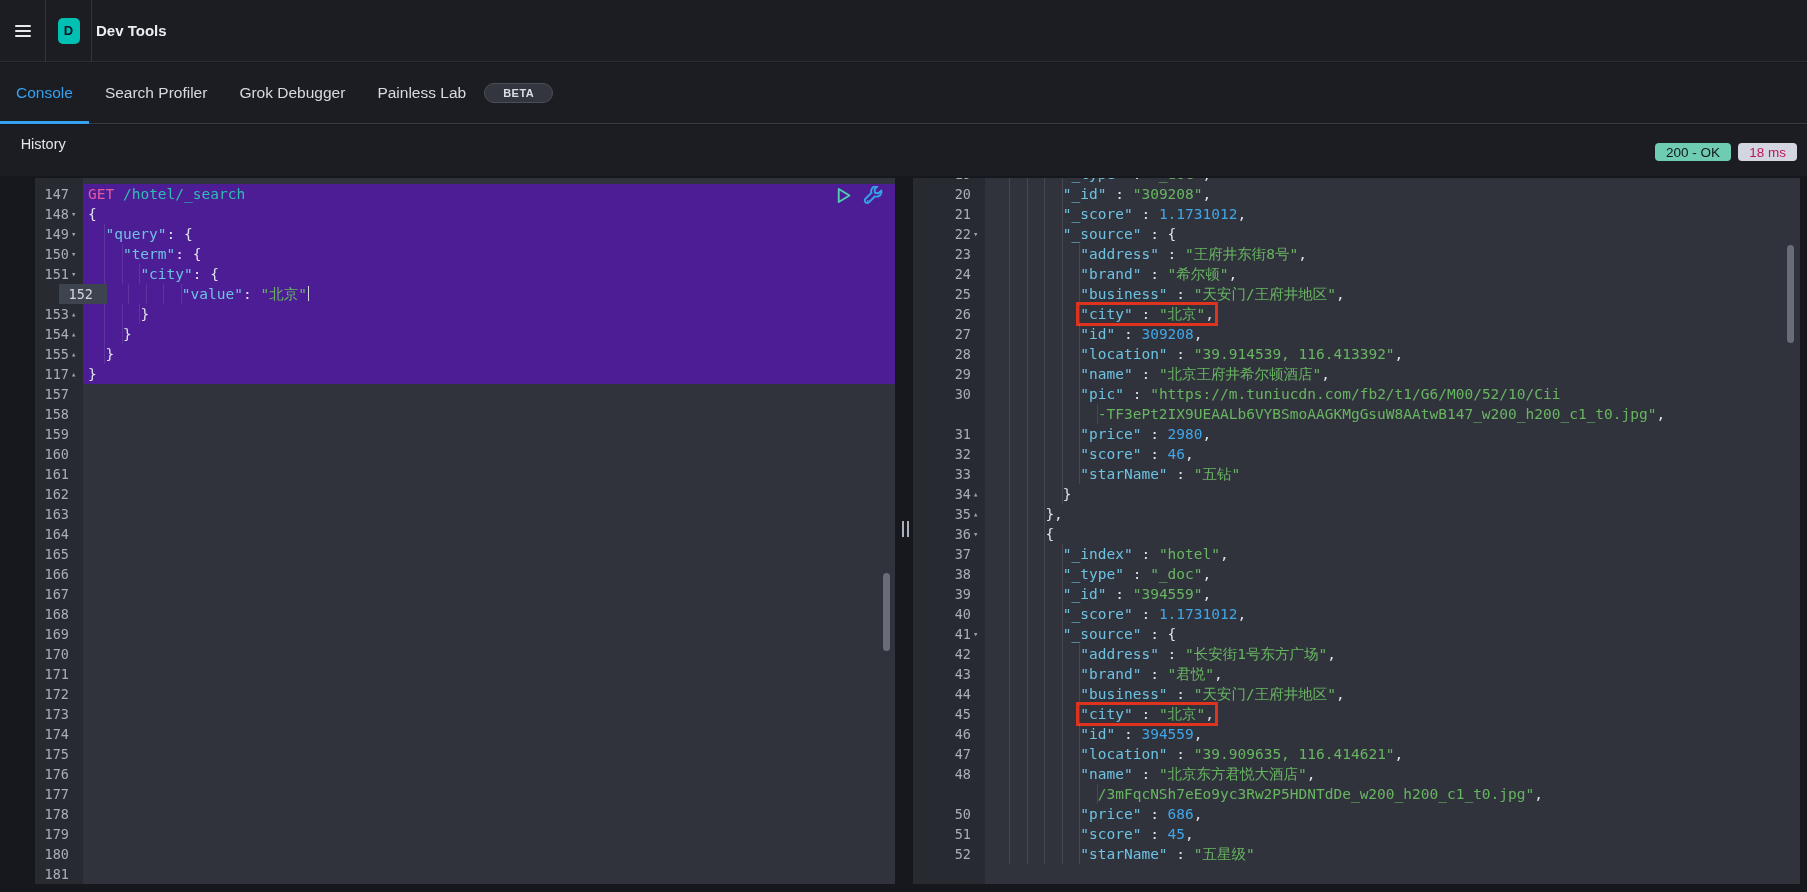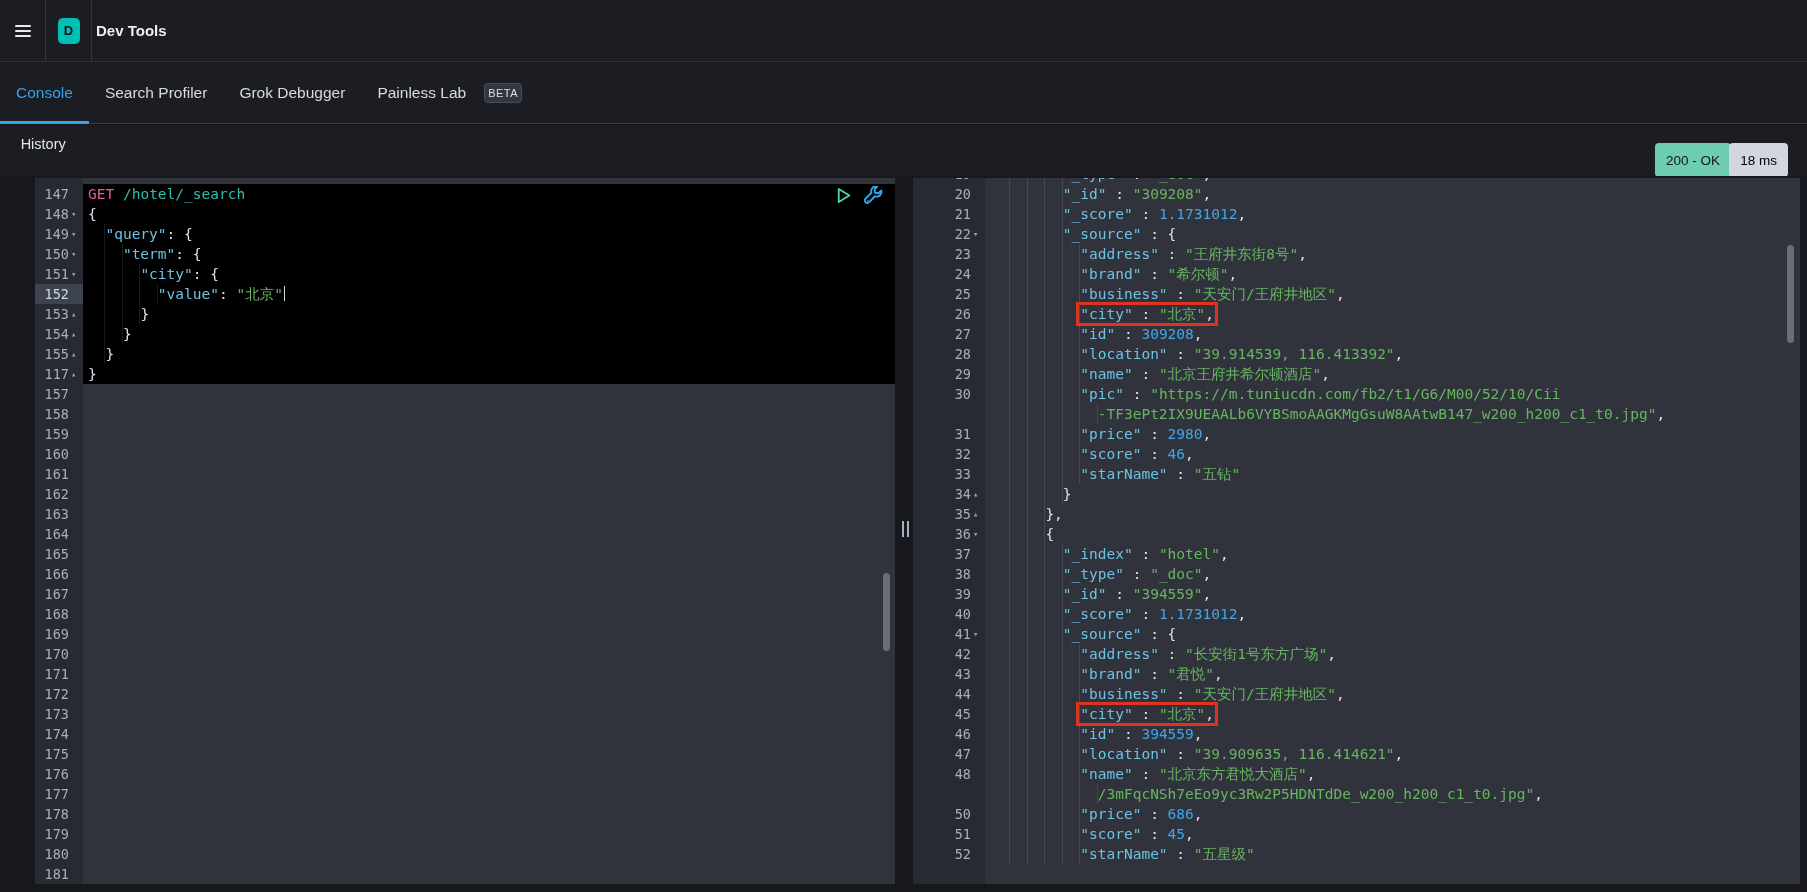--- a/index.html
+++ b/index.html
@@ -19,50 +19,50 @@
   .hdr-title { margin-left:4px; font-size:15px; font-weight:600; color:#eceef2; }
 
   
   .tabs { position:absolute; left:0; top:63px; width:1807px; height:61px; background:#1b1d23;
           border-bottom:1px solid #383c44; display:flex; align-items:stretch; }
   .tab { position:relative; display:flex; align-items:center; padding:16px 16px; font-size:15.5px;
          color:#d7dae0; cursor:pointer; }
   .tab.active { color:#36a2ef; }
   .tab.active::after { content:""; position:absolute; left:0; right:0; bottom:-1px; height:3px;
                        background:#36a2ef; }
-  .beta { align-self:center; margin-left:2px; padding:3px 3px; border:1px solid #4a4e57;
-          background:#33363e; color:#dbdee5; border-radius:4px; font-size:11px; font-weight:normal;
+  .beta { align-self:center; margin-left:2px; padding:3px 18px; border:1px solid #4a4e57;
+          background:#33363e; color:#dbdee5; border-radius:10px; font-size:11px; font-weight:bold;
           letter-spacing:.5px; }
 
   
   .toolbar { position:absolute; left:0; top:125px; width:1807px; height:51px; background:#1b1d23; }
   .toolbar .menu { position:absolute; left:17px; top:11px; height:51px; display:flex; gap:40px;
                    align-items:center;flex-direction:column; }
   .menu-item { font-size:14.5px; color:#e2e5ea; cursor:pointer; }
-  .badge { position:absolute; top:18px; height:34px; display:flex; align-items:center;
+  .badge { position:absolute; top:18px; height:18px; display:flex; align-items:center;
            padding:0 11px; border-radius:4px; font-size:13.5px; font-weight:500; }
   .badge.ok { right:76px; background:#6dccb1; color:#14161c; }
-  .badge.ms { right:19px; background:#d3d5e0; color:#000000; }
+  .badge.ms { right:10px; background:#d3d5e0; color:#be185d; }
 
   
   .console { position:absolute; left:0; top:176px; width:1807px; height:716px; background:#17181d; }
   .pane { position:absolute; top:2px; height:706px; background:#30333c; overflow:hidden; }
   .pane.left  { left:35px;  width:860px; }
   .pane.right { left:913px; width:887px; }
   .gutter-col { position:absolute; left:0; top:0; bottom:0; background:#272a31; z-index:0; }
   .pane.left  .gutter-col { width:48px; }
   .pane.right .gutter-col { width:72px; }
   .lines { position:relative; z-index:1; }
   .pane.left  .lines { padding-top:6px; }
   .pane.right .lines { margin-top:-14px; }
 
   .row { display:flex; height:20px; line-height:20px;
          font-family:"DejaVu Sans Mono", monospace; }
-  .row.hl .code { background:#000000; }
-  .row.active { background:#3e4350; }
+  .row.hl .code { background:#4c1d95; }
+  .row.active { background:#3e4350;margin-left:24px; }
   .row.active .num { color:#d3d7de; }
   .gut { flex:0 0 48px; display:flex; justify-content:flex-end; align-items:center; }
   .pane.right .gut { flex-basis:72px;justify-content:flex-end; }
   .num { color:#a9aeb9; font-size:13.5px; }
   .fold { width:14px; padding-left:2px; font-size:9px; color:#949aa6; cursor:pointer; }
   .code { flex:1; white-space:pre; font-size:14.5px; padding-left:5px; color:#dee2ea; }
   .pane.right .code { padding-left:8px; }
   .ind { display:inline-block; height:20px; vertical-align:top;
          background:repeating-linear-gradient(to right,
            transparent 0, transparent calc(2ch - 1px),

